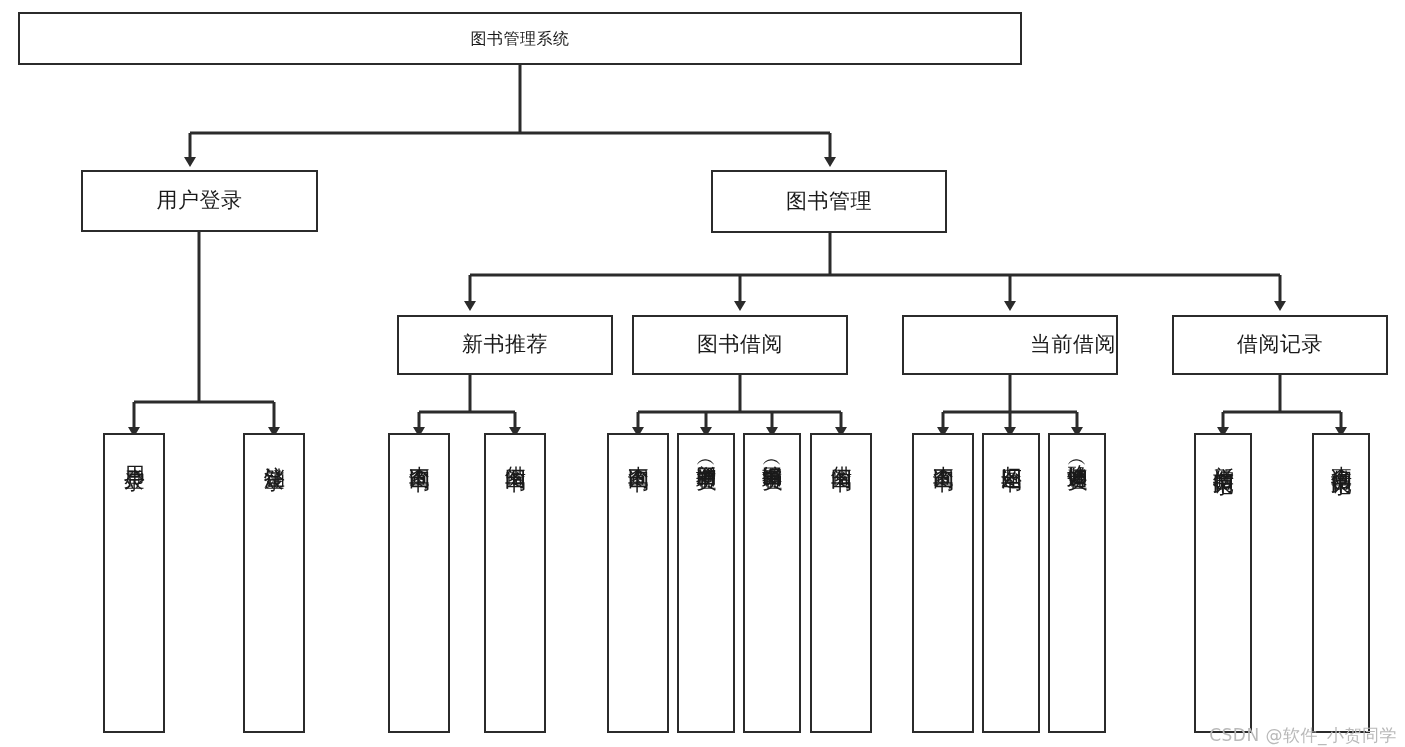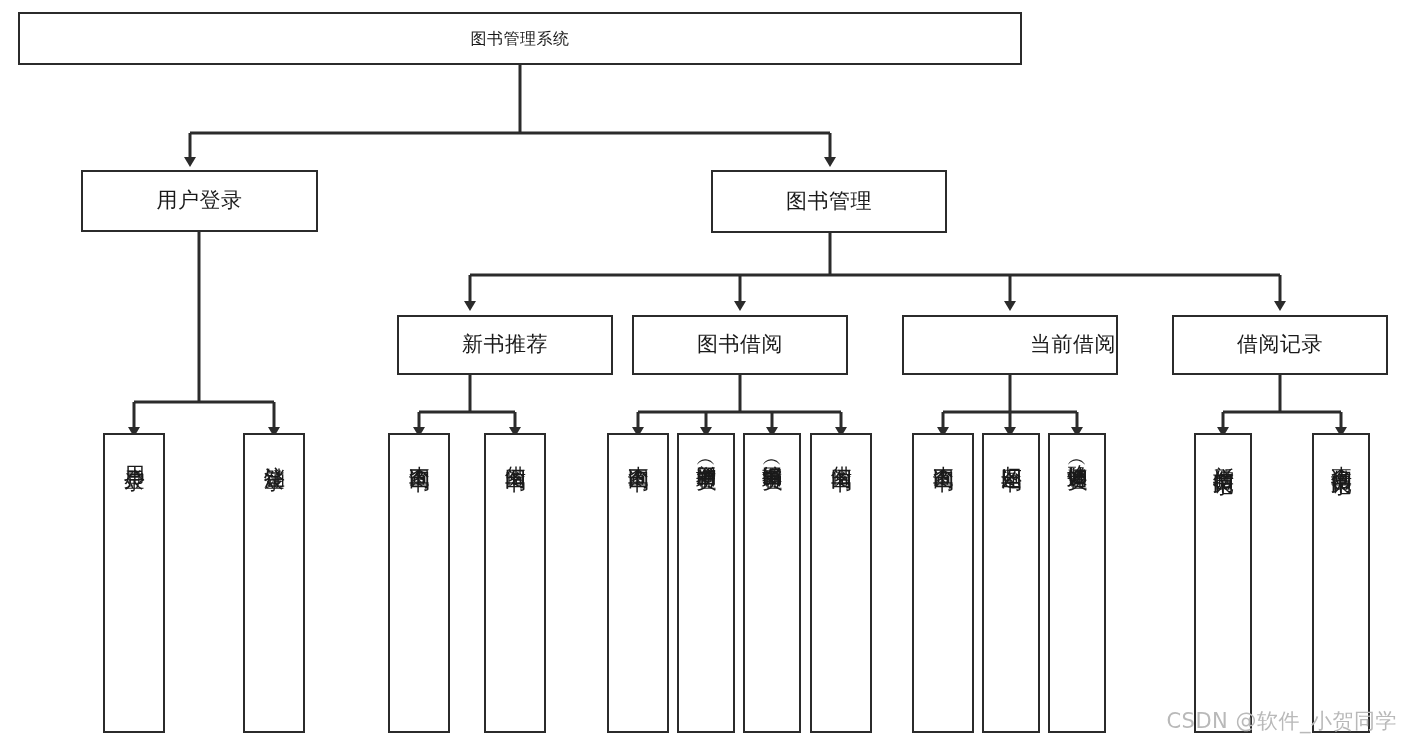--- a/index.html
+++ b/index.html
@@ -59,22 +59,22 @@
     white-space: nowrap;
     margin: 0 auto;
   }
   .node.vertical.tall .label {
     font-size: 20px;
     letter-spacing: 1px;
   }
   .watermark {
     position: absolute;
     right: 8px;
-    bottom: 12px;
-    font-size: 21px;
+    bottom: 0;
+    font-size: 17px;
     color: #b9b9b9;
     letter-spacing: 0.5px;
     white-space: nowrap;
   }
 </style>
 </head>
 <body>
 
 <div id="canvas">
 

